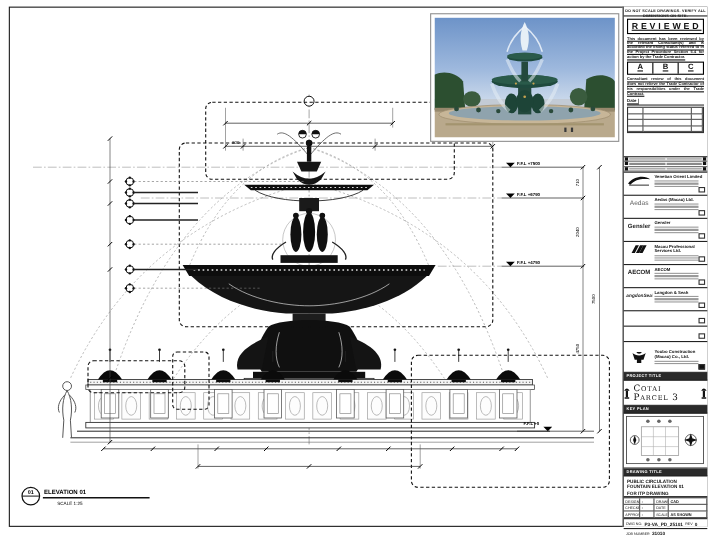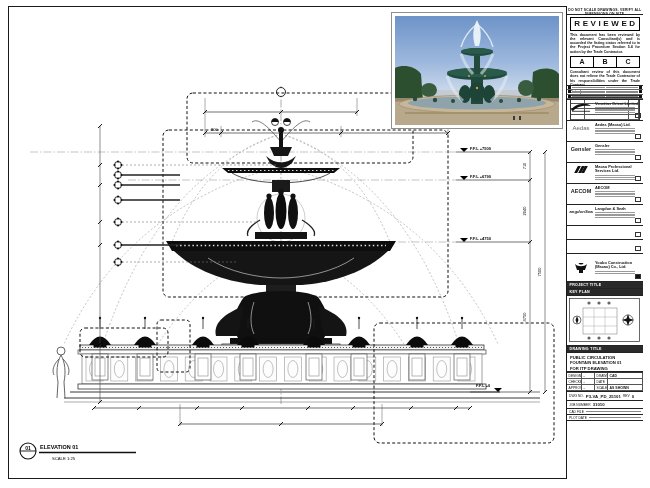--- a/index.html
+++ b/index.html
@@ -7,21 +7,21 @@
         font-family:"Liberation Sans",sans-serif;color:#111;}
   .frame{position:absolute;left:8px;top:6px;width:635px;height:473px;border:1.5px solid #1a1a1a;box-sizing:border-box;background:#fff;}
   .draw{position:absolute;left:8px;top:6px;width:558px;height:473px;}
   svg{font-family:"Liberation Sans",sans-serif;}
 
   
   .panel{position:absolute;left:566px;top:6px;width:77px;height:473px;background:#fff;
          border-left:1.3px solid #1a1a1a;box-sizing:border-box;display:flex;flex-direction:column;font-size:4px;}
   .sec{border-bottom:0.8px solid #222;box-sizing:border-box;position:relative;flex-shrink:0;}
   .note-top{height:9px;font-size:3.4px;font-weight:bold;text-align:center;padding-top:2px;letter-spacing:.2px;}
-  .stamp{height:71px;padding:1px 2px;}
+  .stamp{height:128px;padding:1px 2px;text-decoration:underline;}
   .stamp-title{border:1px solid #000;margin:1px 1px 2px;font-size:8px;font-weight:bold;letter-spacing:2.6px;text-align:center;padding:1px 0 1.5px 2px;}
   .stamp-para{font-size:3.6px;font-weight:bold;line-height:4.3px;margin:1px 1px 2px;text-align:justify;}
   .abc{display:flex;border:1px solid #000;margin:0 1px 2px;}
   .abc div{flex:1;border-right:1px solid #000;text-align:center;font-size:7px;font-weight:bold;padding:1.5px 0;}
   .abc div:last-child{border-right:none;}
   .stamp-date{font-size:4px;font-weight:bold;margin:1.5px 1px 1px;border-bottom:.7px solid #333;padding-bottom:1px;}
   .stamp-grid{margin:1px 1px 0;border:0.7px solid #333;height:22px;display:grid;grid-template-columns:14px 1fr 10px;grid-template-rows:repeat(4,1fr);}
   .stamp-grid span{border-right:.6px solid #555;border-bottom:.6px solid #555;}
   .revstrip{height:14px;display:flex;flex-direction:column;}
   .revrow{flex:1;display:flex;align-items:center;border-bottom:.5px solid #666;gap:1px;padding:0 1px;}
@@ -493,20 +493,33 @@
       </div>
       <div class="cbody">
         <div class="cname">Youbo Construction (Macau) Co., Ltd.</div>
         <div class="fineline"></div>
           <div class="fineline"></div>
       </div>
       <div class="chk fill"></div>
     </div>
 
     <div class="sec strip">PROJECT TITLE</div>
+    <div class="sec ptitle">
+      <svg width="7" height="14" viewBox="0 0 7 14">
+          <path d="M0.5,5 Q3.5,0 6.5,5 Z" fill="#111"></path>
+          <rect x="2.3" y="5" width="2.4" height="7" fill="#111"></rect>
+          <rect x="1" y="12" width="5" height="1.6" fill="#111"></rect>
+        </svg>
+      <span class="nm">Cotai Parcel 3</span>
+      <svg width="7" height="14" viewBox="0 0 7 14">
+          <path d="M0.5,5 Q3.5,0 6.5,5 Z" fill="#111"></path>
+          <rect x="2.3" y="5" width="2.4" height="7" fill="#111"></rect>
+          <rect x="1" y="12" width="5" height="1.6" fill="#111"></rect>
+        </svg>
+    </div>
 
     <div class="sec strip">KEY PLAN</div>
     <div class="sec kpbody">
       <svg width="71" height="44" viewBox="0 0 71 44">
         <rect x="0.5" y="0.5" width="70" height="43" fill="#fff" stroke="#444" stroke-width="0.8"></rect>
         <rect x="14" y="10" width="34" height="26" fill="none" stroke="#888" stroke-width="0.6"></rect>
         <line x1="25" y1="10" x2="25" y2="36" stroke="#aaa" stroke-width="0.5"></line>
         <line x1="36" y1="10" x2="36" y2="36" stroke="#aaa" stroke-width="0.5"></line>
         <line x1="14" y1="19" x2="48" y2="19" stroke="#aaa" stroke-width="0.5"></line>
         <line x1="14" y1="28" x2="48" y2="28" stroke="#aaa" stroke-width="0.5"></line>

